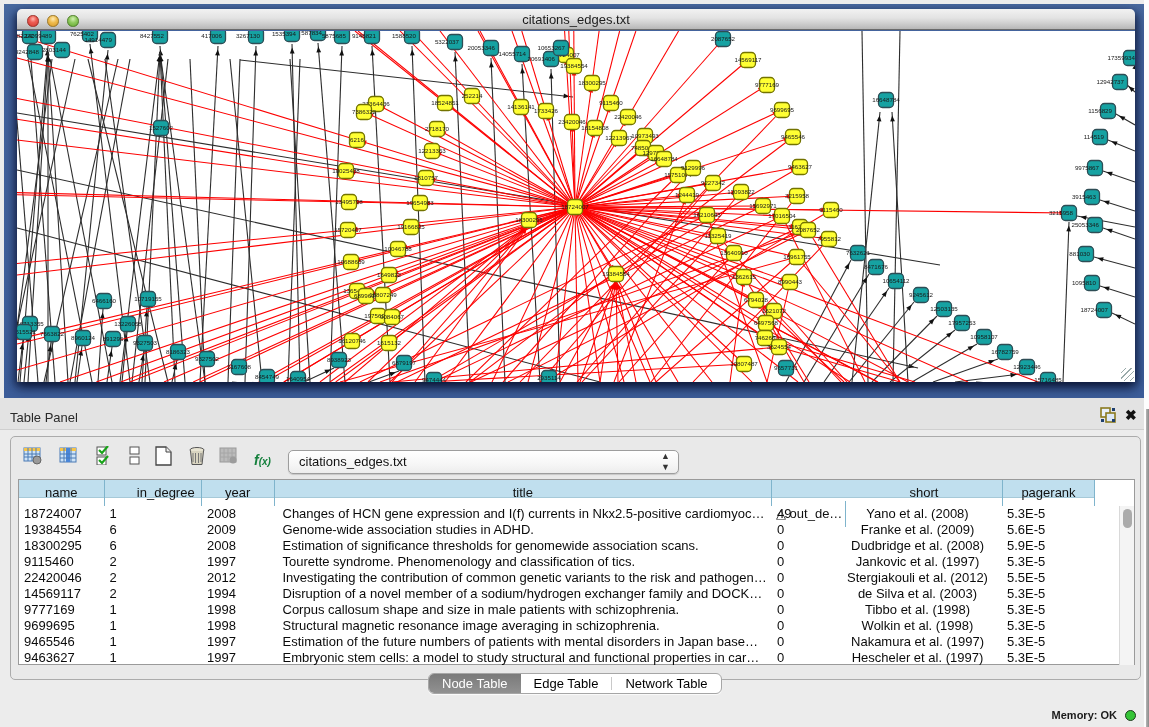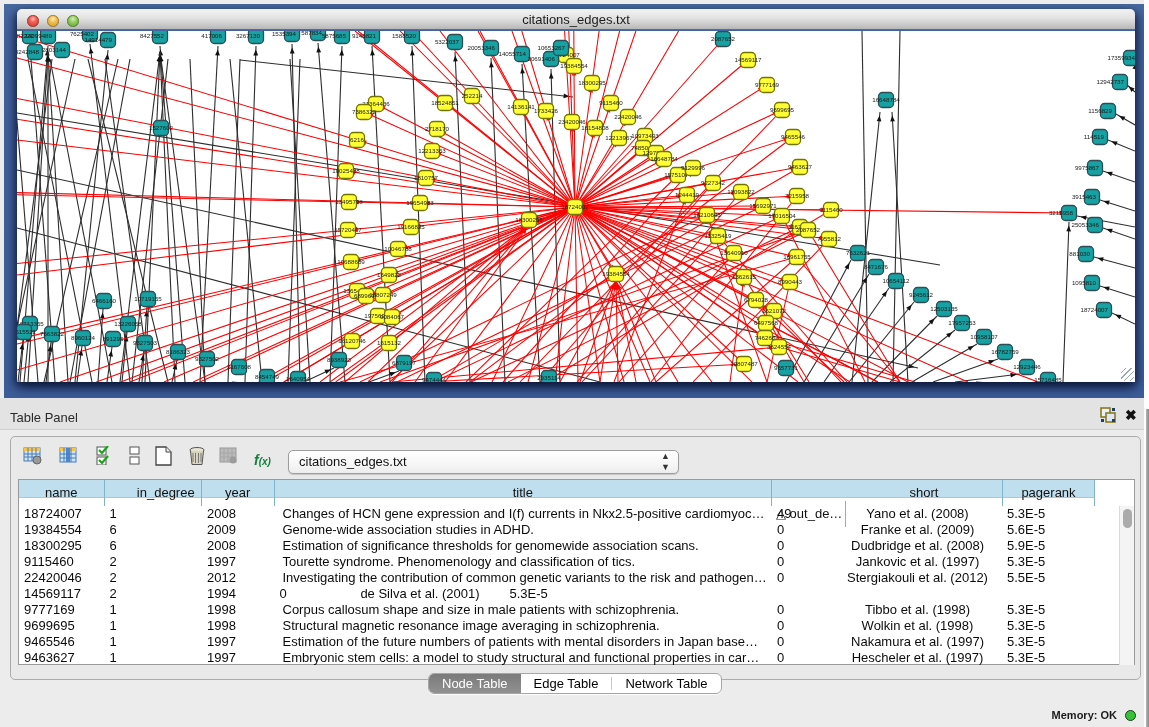--- a/index.html
+++ b/index.html
@@ -884,22 +884,23 @@
             <div class="c2">2012</div>
             <div class="c3">Investigating the contribution of common genetic variants to the risk and pathogen…</div>
             <div class="c4">0</div>
             <div class="c5">Stergiakouli et al. (2012)</div>
             <div class="c6">5.5E-5</div>
           </div>
 <div class="tr">
             <div class="c0">14569117</div>
             <div class="c1">2</div>
             <div class="c2">1994</div>
+            <div class="c3">Disruption of a novel member of a sodium/hydrogen exchanger family and DOCK…</div>
             <div class="c4">0</div>
-            <div class="c5">de Silva et al. (2001)</div>
+            <div class="c5">de Silva et al. (2003)</div>
             <div class="c6">5.3E-5</div>
           </div>
 <div class="tr">
             <div class="c0">9777169</div>
             <div class="c1">1</div>
             <div class="c2">1998</div>
             <div class="c3">Corpus callosum shape and size in male patients with schizophrenia.</div>
             <div class="c4">0</div>
             <div class="c5">Tibbo et al. (1998)</div>
             <div class="c6">5.3E-5</div>

